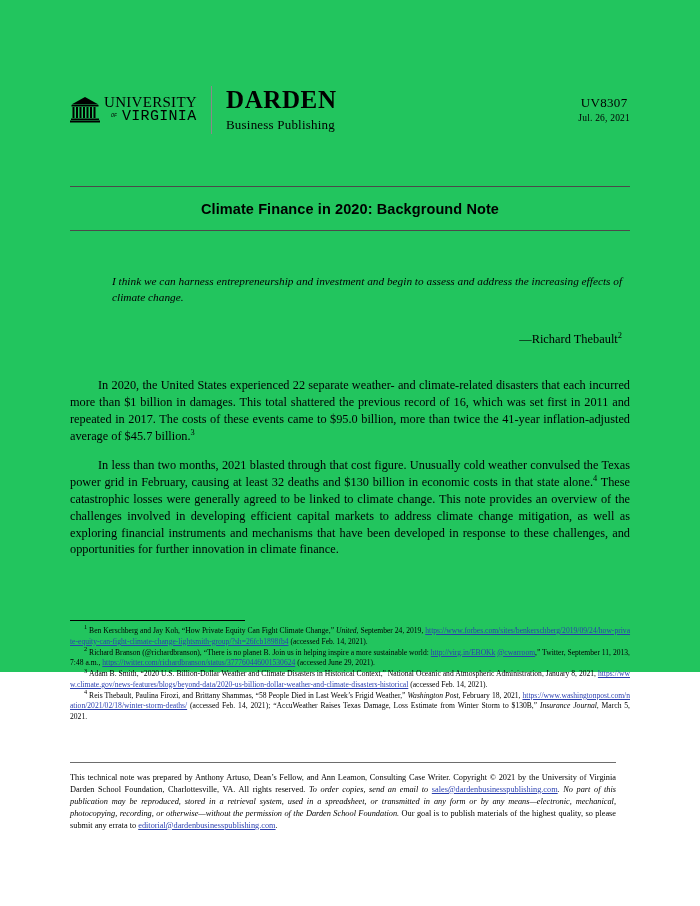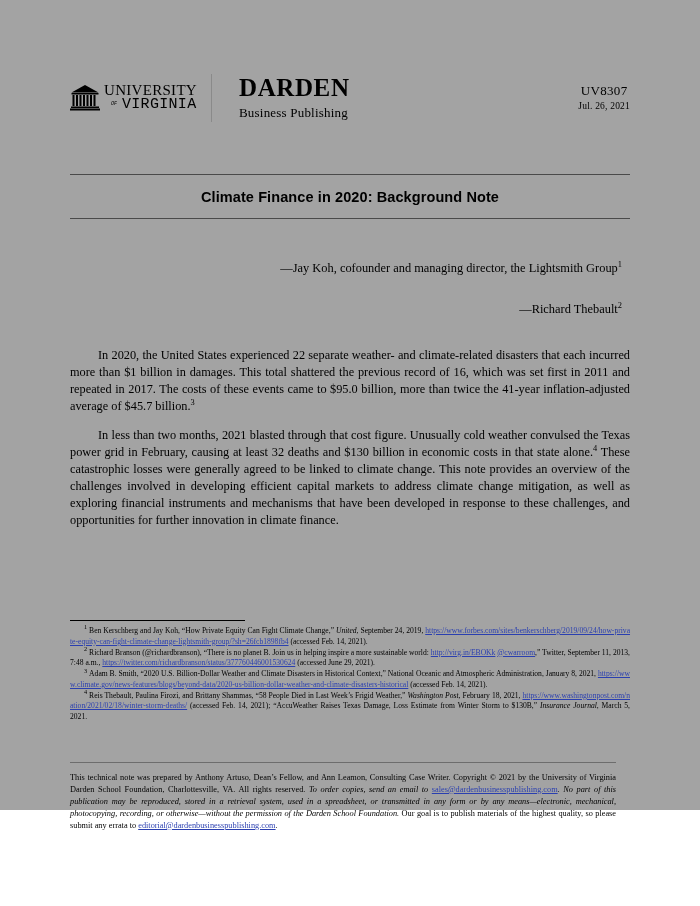--- a/index.html
+++ b/index.html
@@ -13,24 +13,24 @@
     height: 906px;
     overflow: hidden;
     font-family: "Liberation Serif", "DejaVu Serif", serif;
     color: #000000;
     -webkit-font-smoothing: antialiased;
   }
 
   .page {
     position: relative;
     width: 700px;
-    height: 810px;
-    background: #a3a3a3;
+    height: 672px;
+    background: #22c55e;
     box-sizing: border-box;
-    padding: 4px 70px;
+    padding: 16px 70px;
   }
 
   
   .masthead {
     display: flex;
     align-items: flex-start;
     justify-content: space-between;
     padding-top: 70px;
     height: 58px;
   }
@@ -73,21 +73,20 @@
   .brand-divider {
     width: 1px;
     height: 48px;
     background: #8a8a8a;
     margin: 0 14px;
   }
   .darden-block {
     display: flex;
     flex-direction: column;
     justify-content: center;
-    margin-left: 13px;
   }
   .darden-name {
     font-size: 25px;
     letter-spacing: 0.6px;
     font-weight: 700;
     font-family: "Liberation Serif", "DejaVu Serif", serif;
     line-height: 1.05;
   }
   .darden-sub {
     font-size: 13px;
@@ -258,21 +257,21 @@
     </div>
   </div>
 
   <div class="title-band">
     <h1 class="doc-title">Climate Finance in 2020: Background Note</h1>
   </div>
 
   <div class="epigraphs">
 
     <div class="epi-block-1">
-      <p class="epi-attrib"><span>—Jay Koh, cofounder and managing director, the Lightsmith Group</span><sup>1</sup></p>
+      <p class="epi-quote">I think we can harness entrepreneurship and investment and begin to assess and address the increasing effects of climate change.</p>
     </div>
 
     <div class="epi-block-2">
       <p class="epi-attrib"><span>—Richard Thebault</span><sup>2</sup></p>
     </div>
 
   </div>
 
   <div class="body-copy">
     <p><span>In 2020, the United States experienced 22 separate weather- and climate-related disasters that each incurred more than $1 billion in damages. This total shattered the previous record of 16, which was set first in 2011 and repeated in 2017. The costs of these events came to $95.0 billion, more than twice the 41-year inflation-adjusted average of $45.7 billion.</span><sup>3</sup></p>

